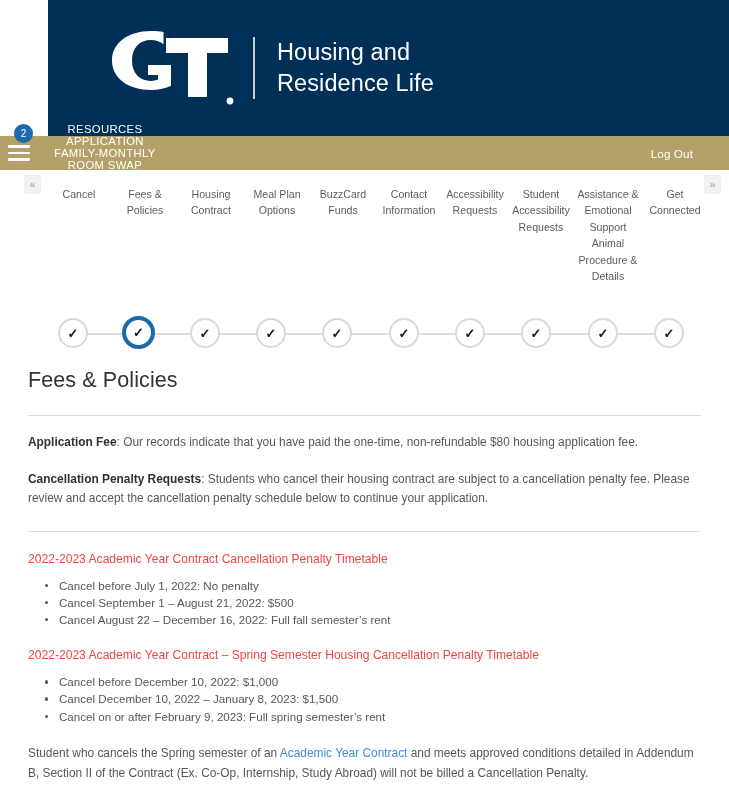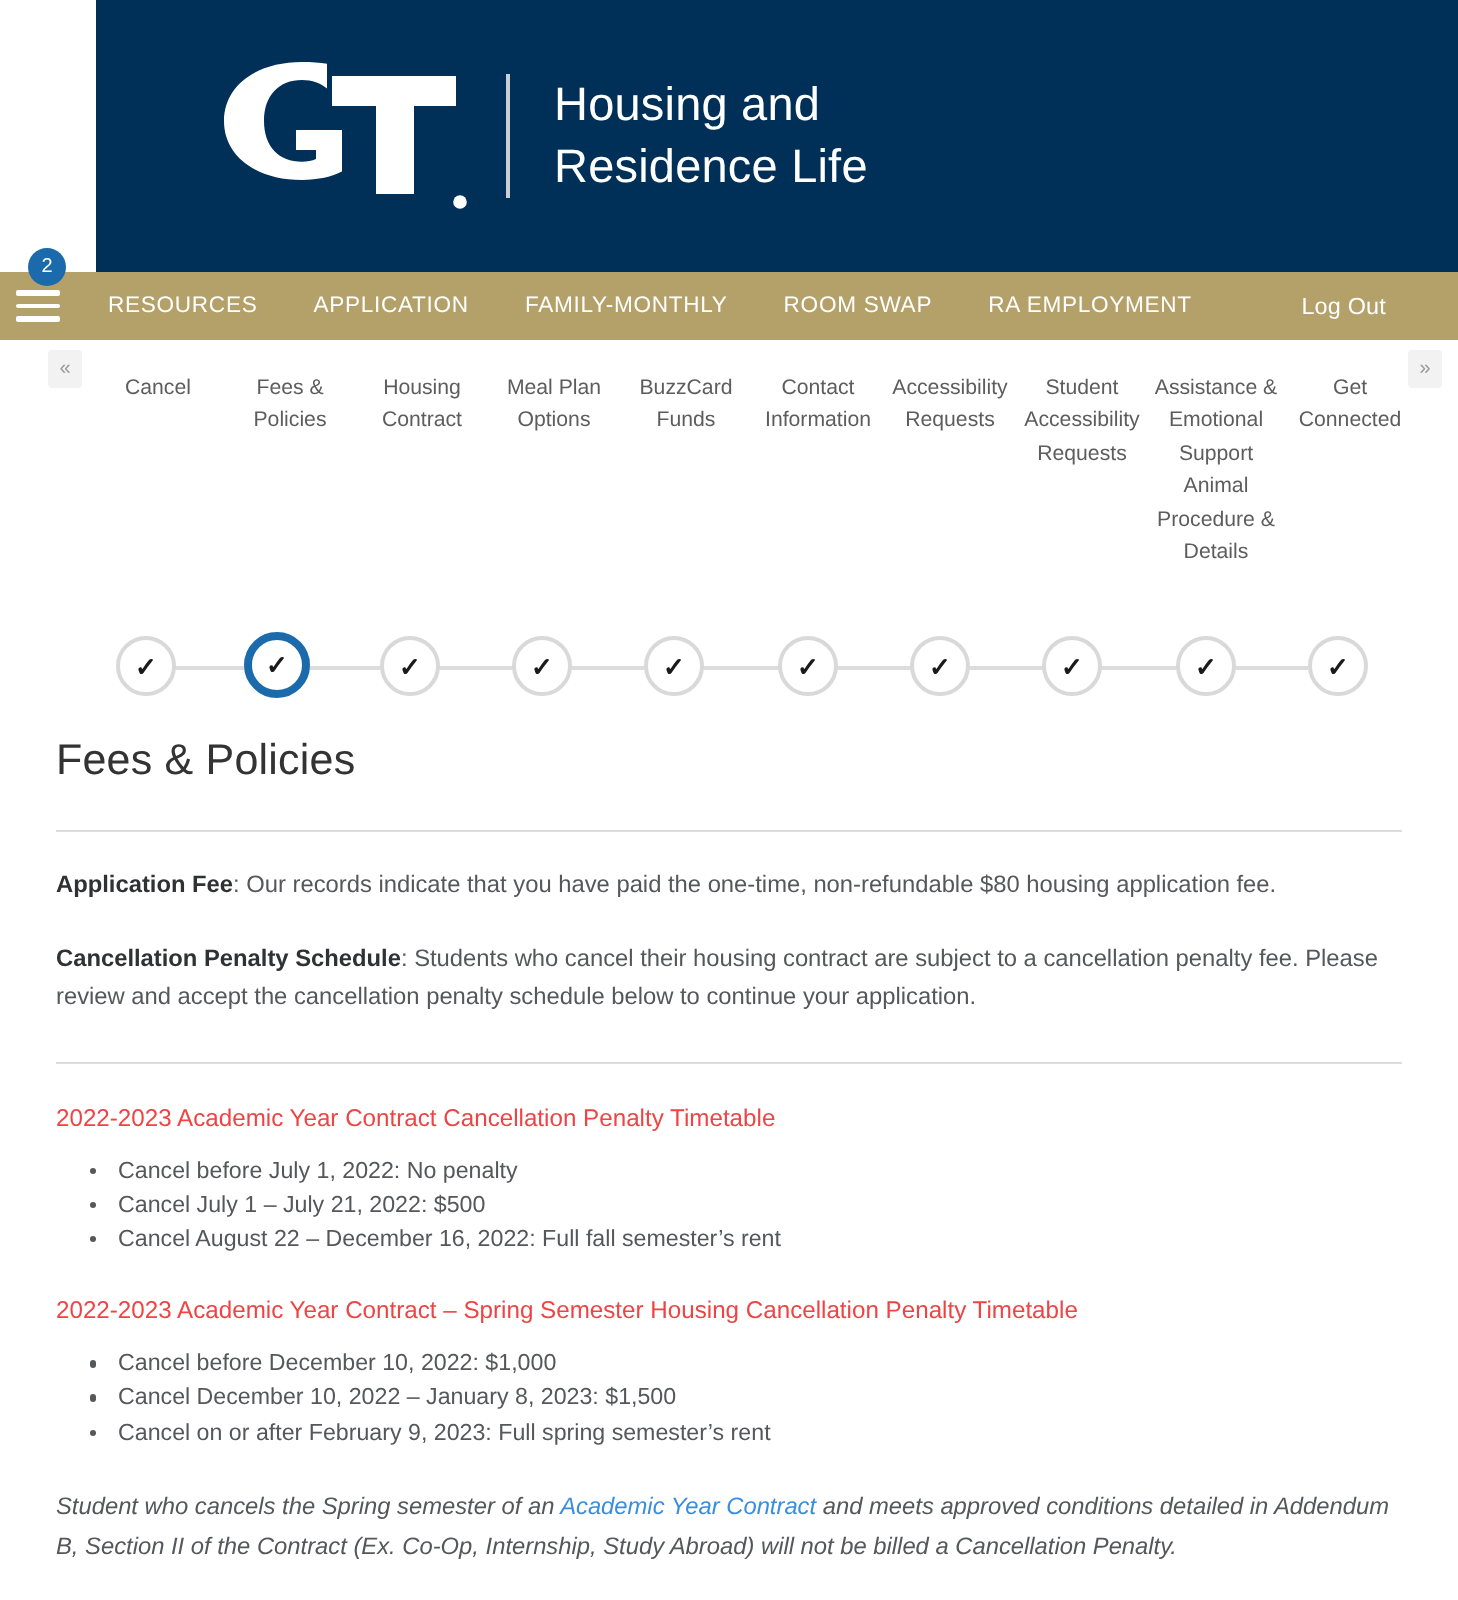--- a/index.html
+++ b/index.html
@@ -78,21 +78,21 @@
     border-radius: 50%;
     background: #1b6aab;
     color: #ffffff;
     font-size: 10px;
     display: flex;
     align-items: center;
     justify-content: center;
     font-weight: 400;
     z-index: 5;
   }
-  .nav-links { display: flex; align-items: center; }
+  .nav-links { display: flex; align-items: center; flex-direction: column; }
   .nav-link {
     color: #ffffff;
     font-size: 11.3px;
     letter-spacing: 0.35px;
     text-decoration: none;
     padding: 0 14px;
     cursor: pointer;
     white-space: nowrap;
   }
   .nav-right {
@@ -234,21 +234,20 @@
     top: 7px;
     width: 3.4px;
     height: 3.4px;
     background: #55575a;
     border-radius: 50%;
   }
   .italic-para {
     font-size: 11.9px;
     line-height: 20px;
     color: #55575a;
-    font-style: italic;
     margin: 18px 0 0 0;
   }
   .link {
     color: #3b8ede;
     text-decoration: none;
     cursor: pointer;
   }
 </style>
 </head>
 <body>
@@ -338,29 +337,29 @@
 
 <div class="content">
   <h1 class="page-title">Fees &amp; Policies</h1>
   <hr class="rule">
 
   <p class="para">
     <b>Application Fee</b><span>: Our records indicate that you have paid the one-time, non-refundable $80 housing application fee.</span>
   </p>
 
   <p class="para">
-    <b>Cancellation Penalty Schedule</b><span>: Students who cancel their housing contract are subject to a cancellation penalty fee. Please review and accept the cancellation penalty schedule below to continue your application.</span>
+    <b>Cancellation Penalty Requests</b><span>: Students who cancel their housing contract are subject to a cancellation penalty fee. Please review and accept the cancellation penalty schedule below to continue your application.</span>
   </p>
 
   <hr class="rule">
 
   <div class="sec-head">2022-2023 Academic Year Contract Cancellation Penalty Timetable</div>
   <ul class="bullets">
     <li>Cancel before July 1, 2022: No penalty</li>
-    <li>Cancel July 1 – July 21, 2022: $500</li>
+    <li>Cancel September 1 – August 21, 2022: $500</li>
     <li>Cancel August 22 – December 16, 2022: Full fall semester’s rent</li>
   </ul>
 
   <div class="sec-head">2022-2023 Academic Year Contract – Spring Semester Housing Cancellation Penalty Timetable</div>
   <ul class="bullets">
     <li>Cancel before December 10, 2022: $1,000</li>
     <li>Cancel December 10, 2022 – January 8, 2023: $1,500</li>
     <li>Cancel on or after February 9, 2023: Full spring semester’s rent</li>
   </ul>
 

